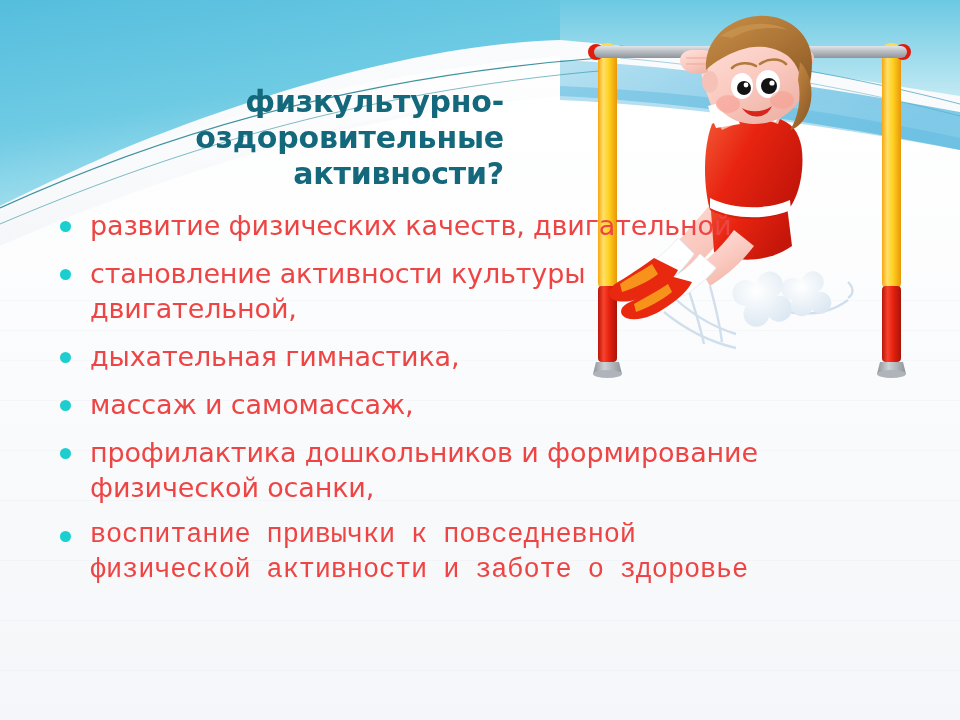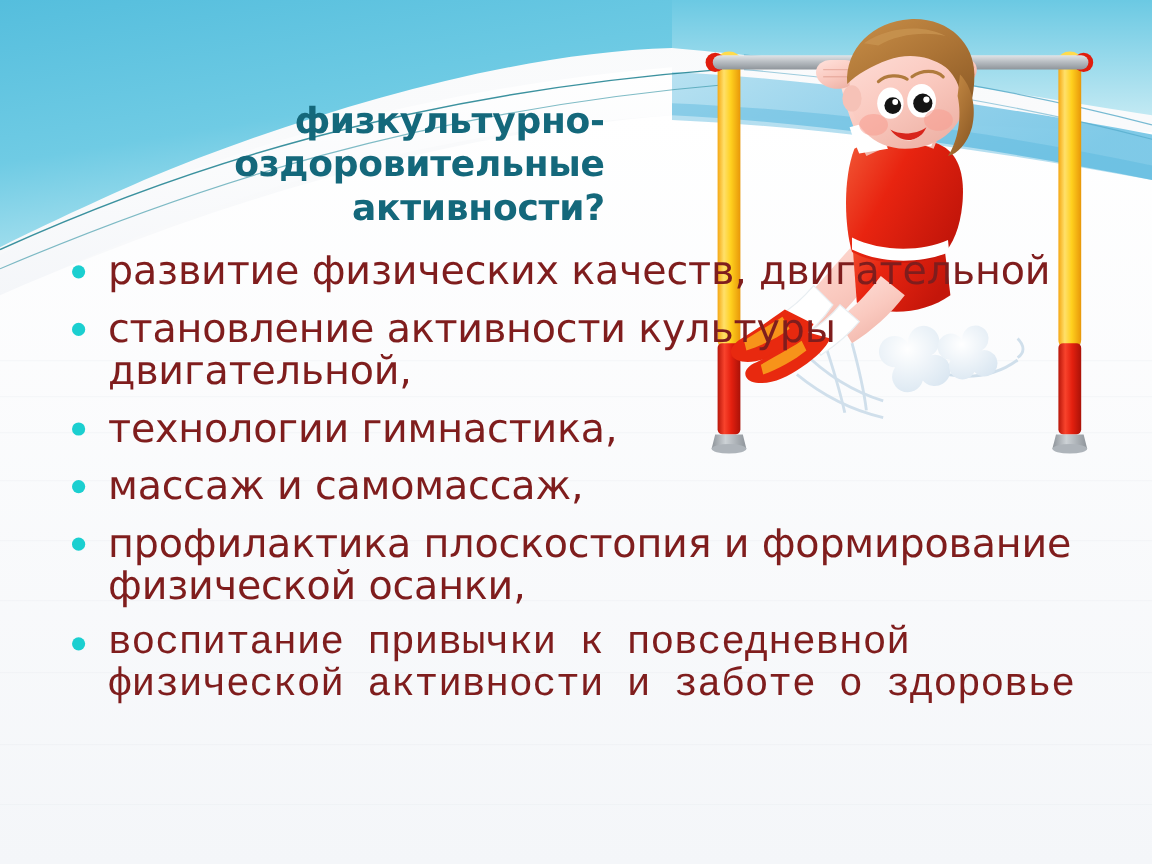--- a/index.html
+++ b/index.html
@@ -54,23 +54,23 @@
     width: 872px;
     margin: 0;
     padding: 0;
     list-style: none;
   }
   .bullet-item {
     position: relative;
     padding-left: 42px;
     margin-bottom: 13px;
     font-family: "DejaVu Sans", sans-serif;
-    font-size: 33px;
+    font-size: 27px;
     line-height: 35px;
-    color: #7f1d1d;
+    color: #ef4444;
     letter-spacing: -0.15px;
   }
   .bullet-item:last-child { margin-bottom: 0; font-family: Liberation Mono, monospace; }
   .bullet-dot {
     position: absolute;
     left: 12px;
     top: 13px;
     width: 11px;
     height: 11px;
     border-radius: 50%;
@@ -317,33 +317,33 @@
     <li class="bullet-item">
       <span class="bullet-dot"></span>
       <span class="bullet-text">
         <span class="ln">становление активности культуры</span>
         <span class="ln">двигательной,</span>
       </span>
     </li>
     <li class="bullet-item">
       <span class="bullet-dot"></span>
       <span class="bullet-text">
-        <span class="ln">технологии гимнастика,</span>
+        <span class="ln">дыхательная гимнастика,</span>
       </span>
     </li>
     <li class="bullet-item">
       <span class="bullet-dot"></span>
       <span class="bullet-text">
         <span class="ln">массаж и самомассаж,</span>
       </span>
     </li>
     <li class="bullet-item">
       <span class="bullet-dot"></span>
       <span class="bullet-text">
-        <span class="ln">профилактика плоскостопия и формирование</span>
+        <span class="ln">профилактика дошкольников и формирование</span>
         <span class="ln">физической осанки,</span>
       </span>
     </li>
     <li class="bullet-item">
       <span class="bullet-dot"></span>
       <span class="bullet-text">
         <span class="ln">воспитание привычки к повседневной</span>
         <span class="ln">физической активности и заботе о здоровье</span>
       </span>
     </li>

